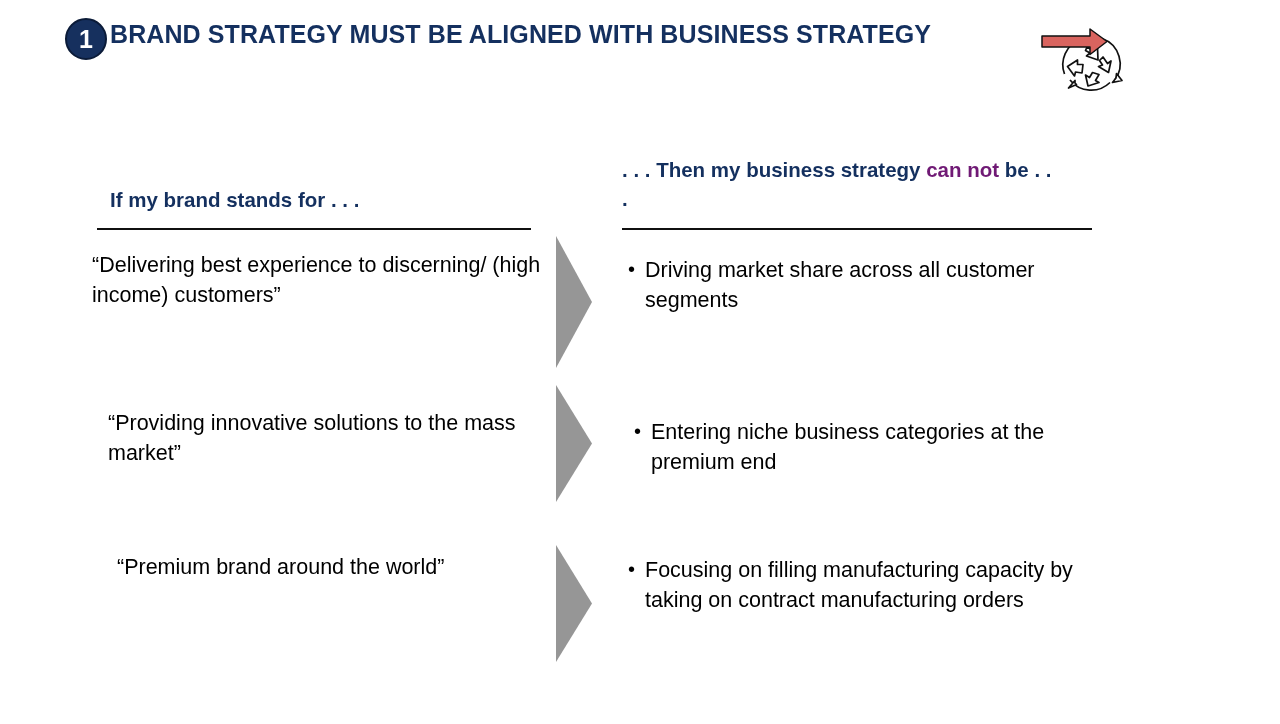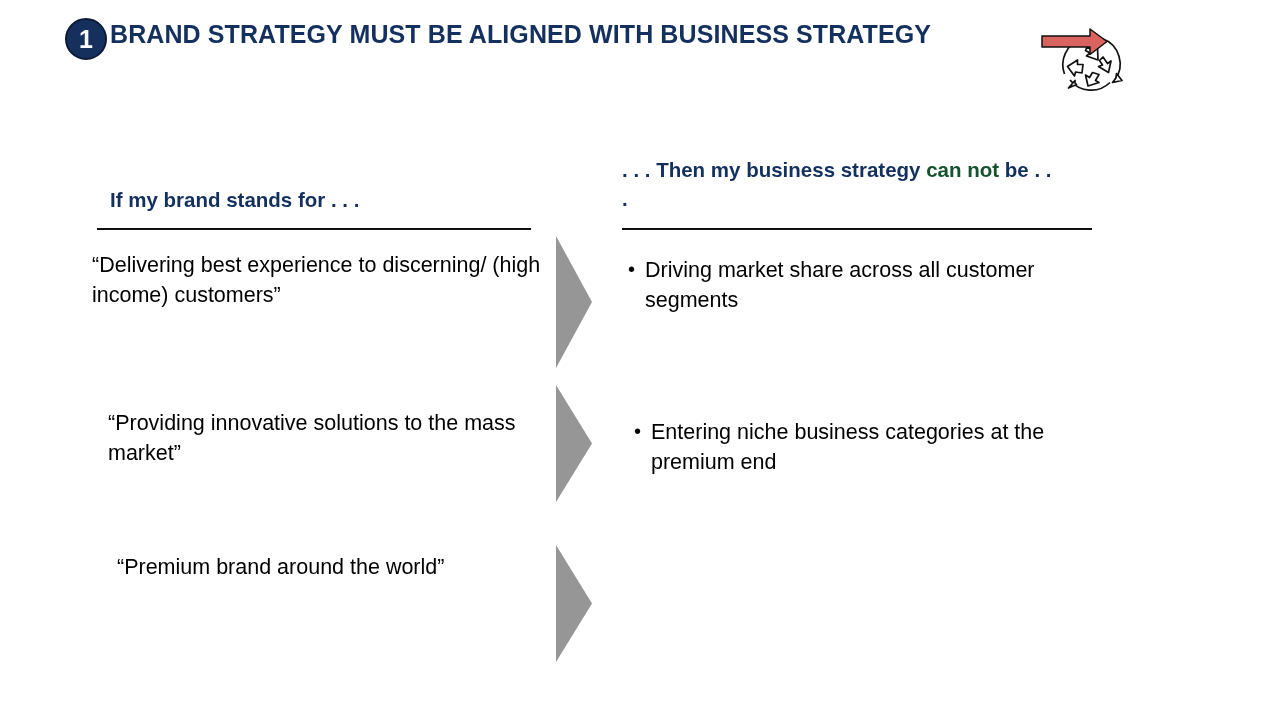--- a/index.html
+++ b/index.html
@@ -63,21 +63,21 @@
   .col-head {
     position: absolute;
     color: #14305F;
     font-size: 20.5px;
     font-weight: bold;
     line-height: 29px;
     font-family: "Liberation Sans", sans-serif;
   }
   .col-head-left  { left: 110px; top: 185px; width: 420px; }
   .col-head-right { left: 622px; top: 155px; width: 430px; }
-  .accent-red { color: #14532d; }
+  .accent-red { color: #701a75; }
 
   .rule {
     position: absolute;
     height: 0;
     border-top: 2.2px solid #101010;
     top: 228px;
   }
   .rule-left  { left: 97px;  width: 434px; }
   .rule-right { left: 622px; width: 470px; }
 
@@ -189,13 +189,14 @@
 
 <div class="cell cell-left" style="left:117px; top:552px;">“Premium brand around the world”</div>
 
 <div class="arrow-shape" style="left:556px; top:545px; height:117px;">
   <svg width="48" height="117" viewBox="0 0 48 117" xmlns="http://www.w3.org/2000/svg">
     <polygon points="0,0 36,58.5 0,117" fill="#969696"></polygon>
   </svg>
 </div>
 
 <ul class="cell cell-right bullet-list" style="left:622px; top:551px;">
+  <li>Focusing on filling manufacturing capacity by taking on contract manufacturing orders</li>
 </ul>
 
 </body></html>

